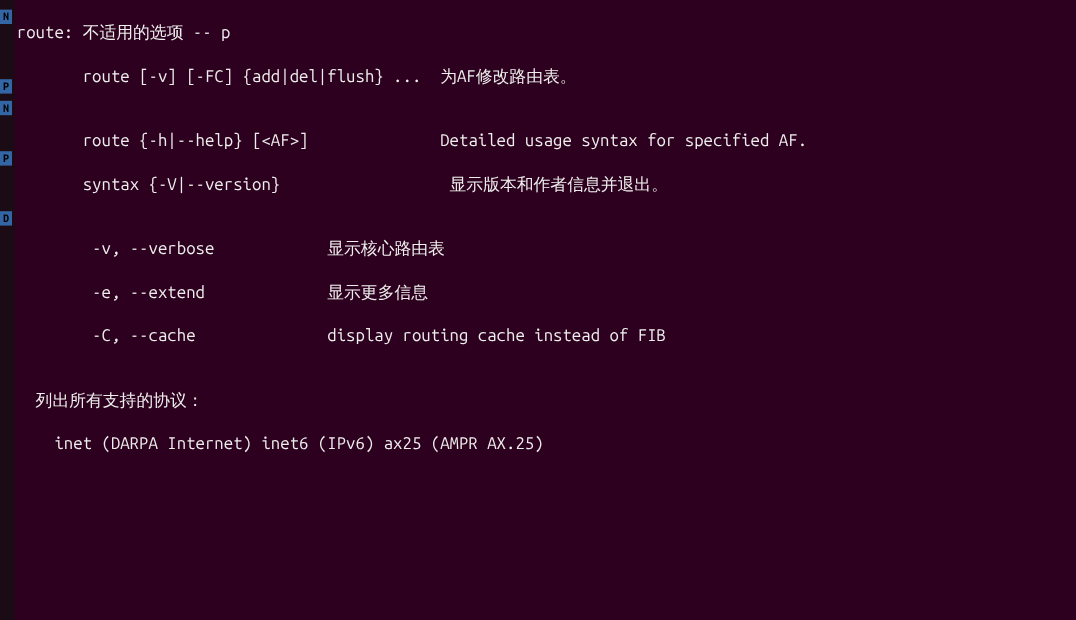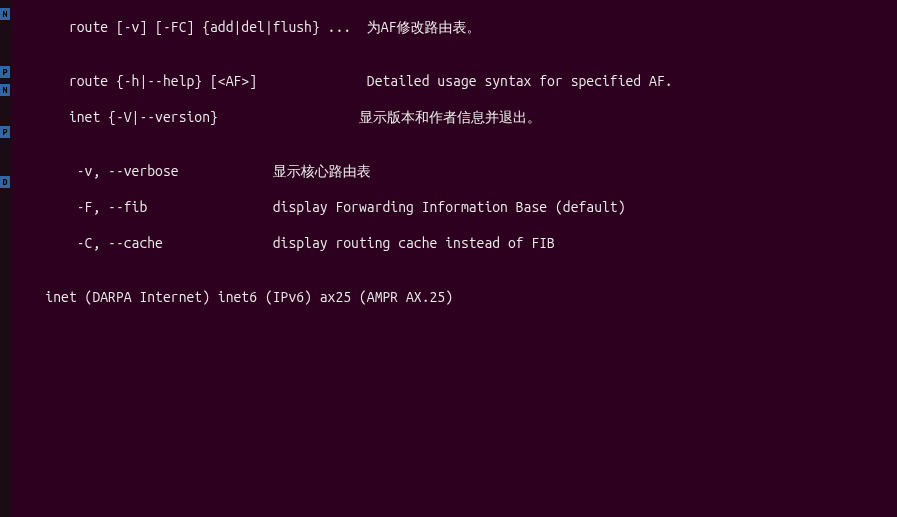--- a/index.html
+++ b/index.html
@@ -61,29 +61,31 @@
 
 <div class="sidebar">
   <div class="badge n1">N</div>
   <div class="badge p1">P</div>
   <div class="badge n2">N</div>
   <div class="badge p2">P</div>
   <div class="badge d1">D</div>
 </div>
 
 <div class="term">
+<div class="line">route: 不适用的选项 -- p</div>
 <div class="line">       route [-v] [-FC] {add|del|flush} ...  为AF修改路由表。</div>
 <div class="line"></div>
 <div class="line">       route {-h|--help} [&lt;AF&gt;]              Detailed usage syntax for specified AF.</div>
-<div class="line">       inet {-V|--version}                  显示版本和作者信息并退出。</div>
+<div class="line">       syntax {-V|--version}                  显示版本和作者信息并退出。</div>
 <div class="line"></div>
 <div class="line">        -v, --verbose            显示核心路由表</div>
-<div class="line">        -F, --fib                display Forwarding Information Base (default)</div>
+<div class="line">        -e, --extend             显示更多信息</div>
 <div class="line">        -C, --cache              display routing cache instead of FIB</div>
 <div class="line"></div>
+<div class="line">  列出所有支持的协议：</div>
 <div class="line">    inet (DARPA Internet) inet6 (IPv6) ax25 (AMPR AX.25) </div>
 
 
 
 
 
 
 <div class="line"></div>
 
 

